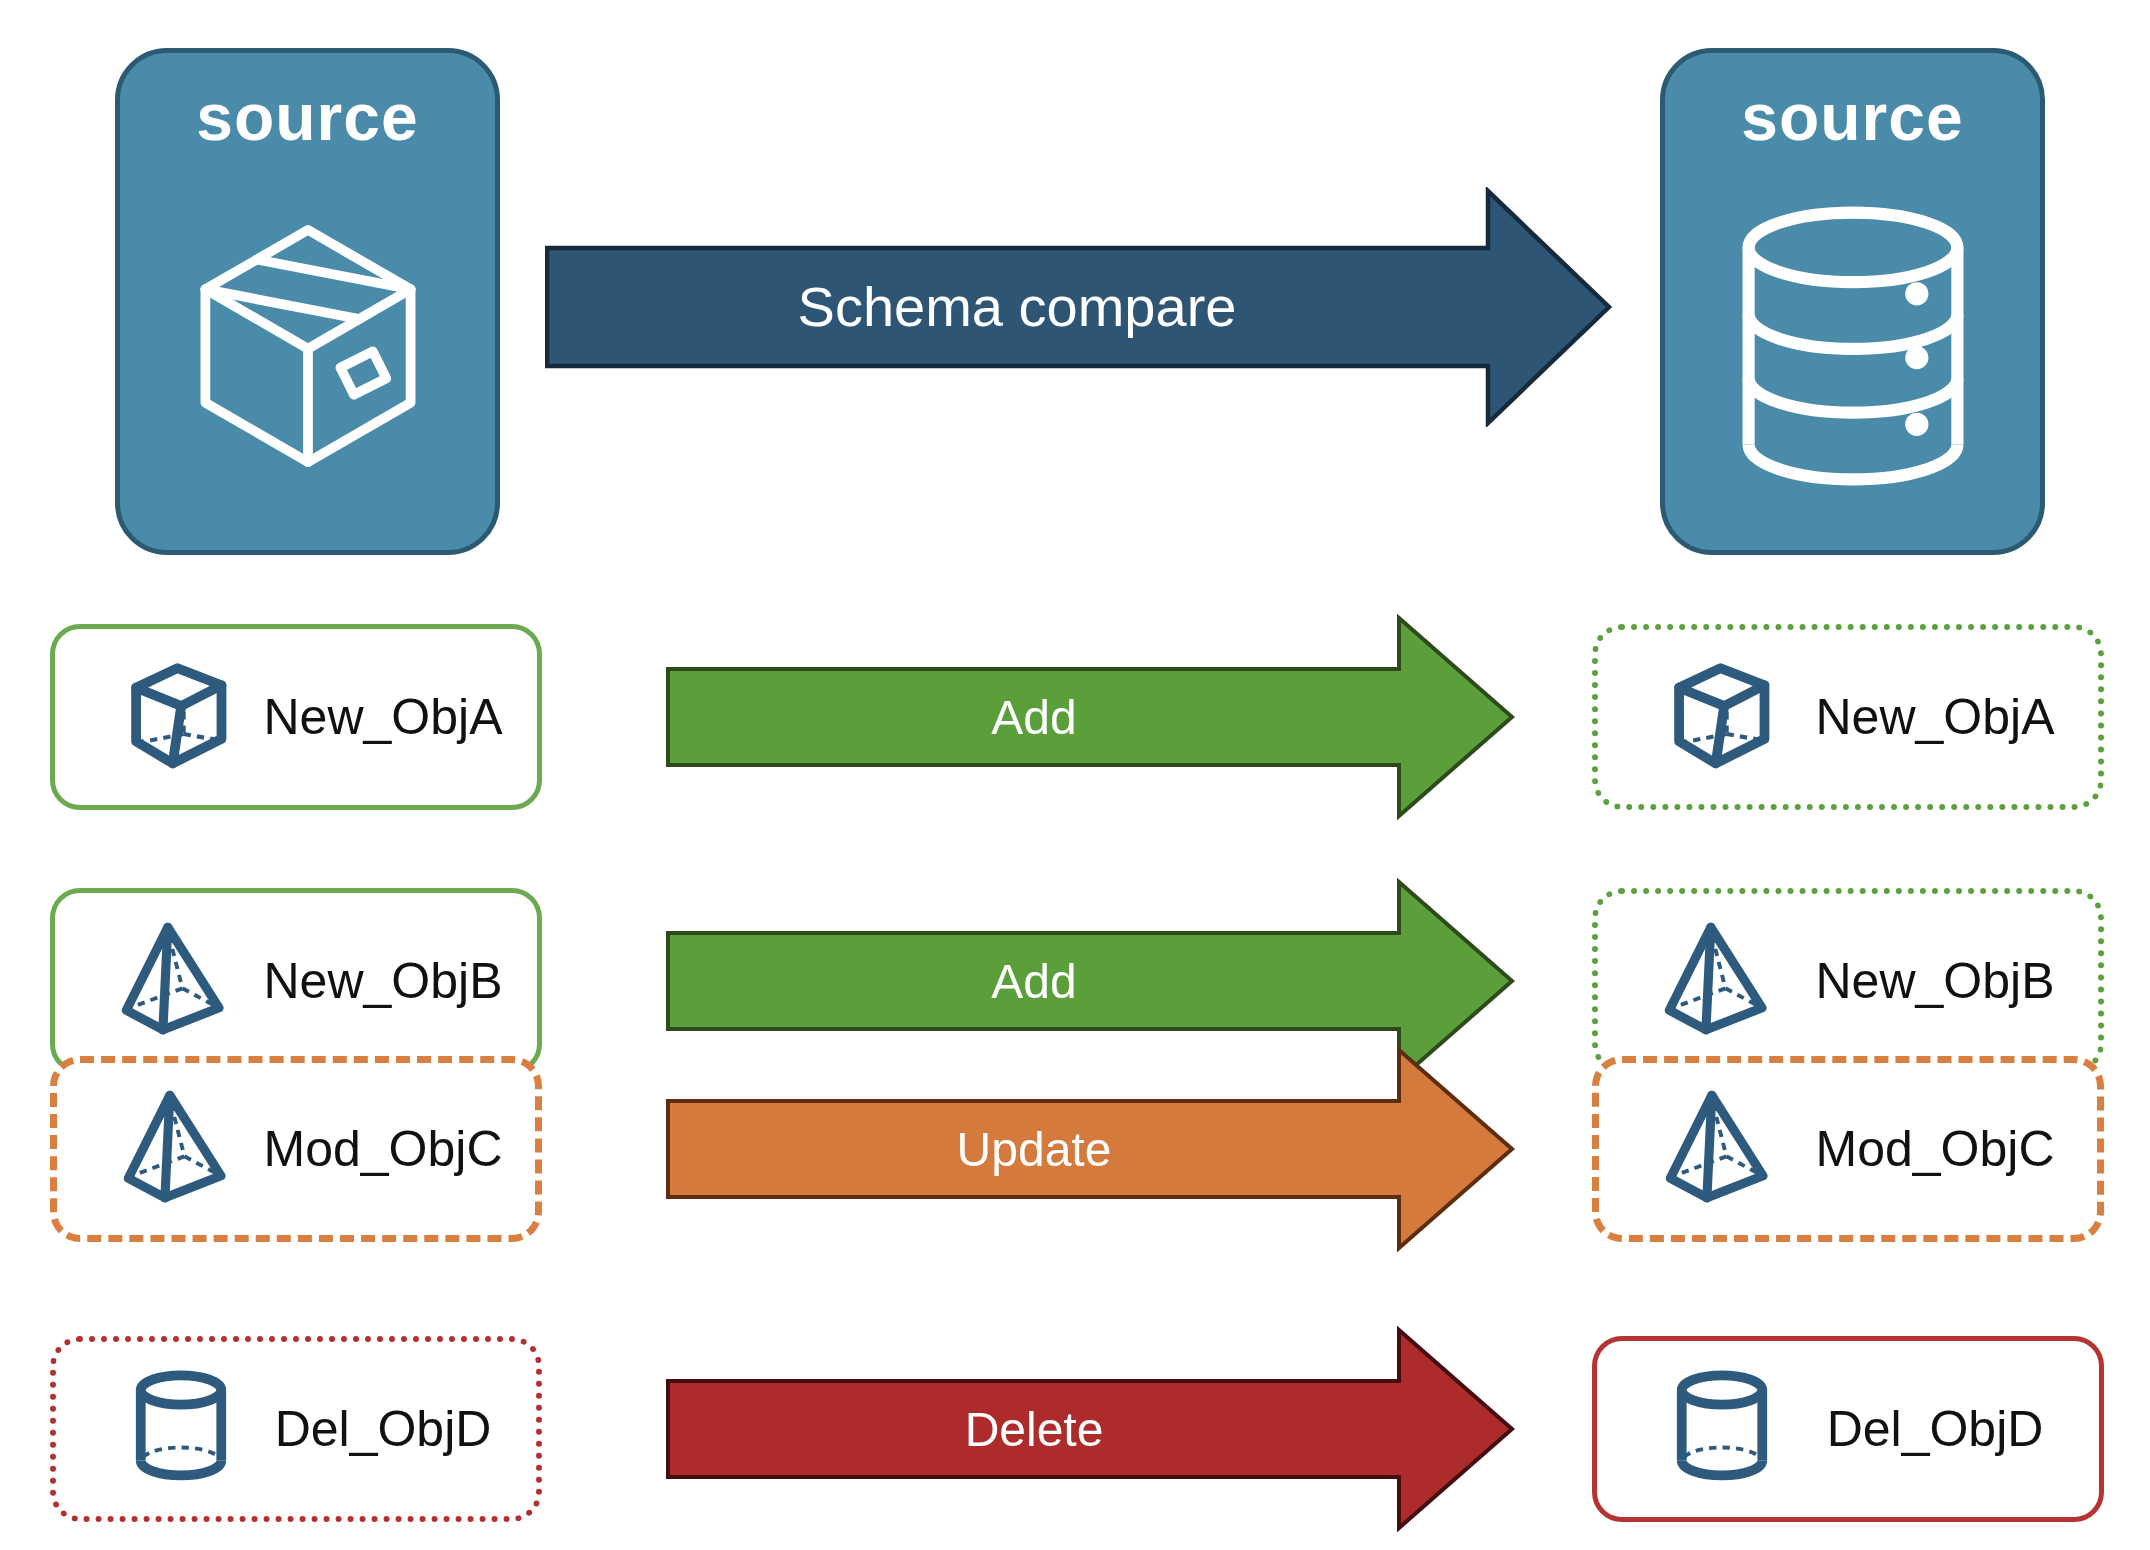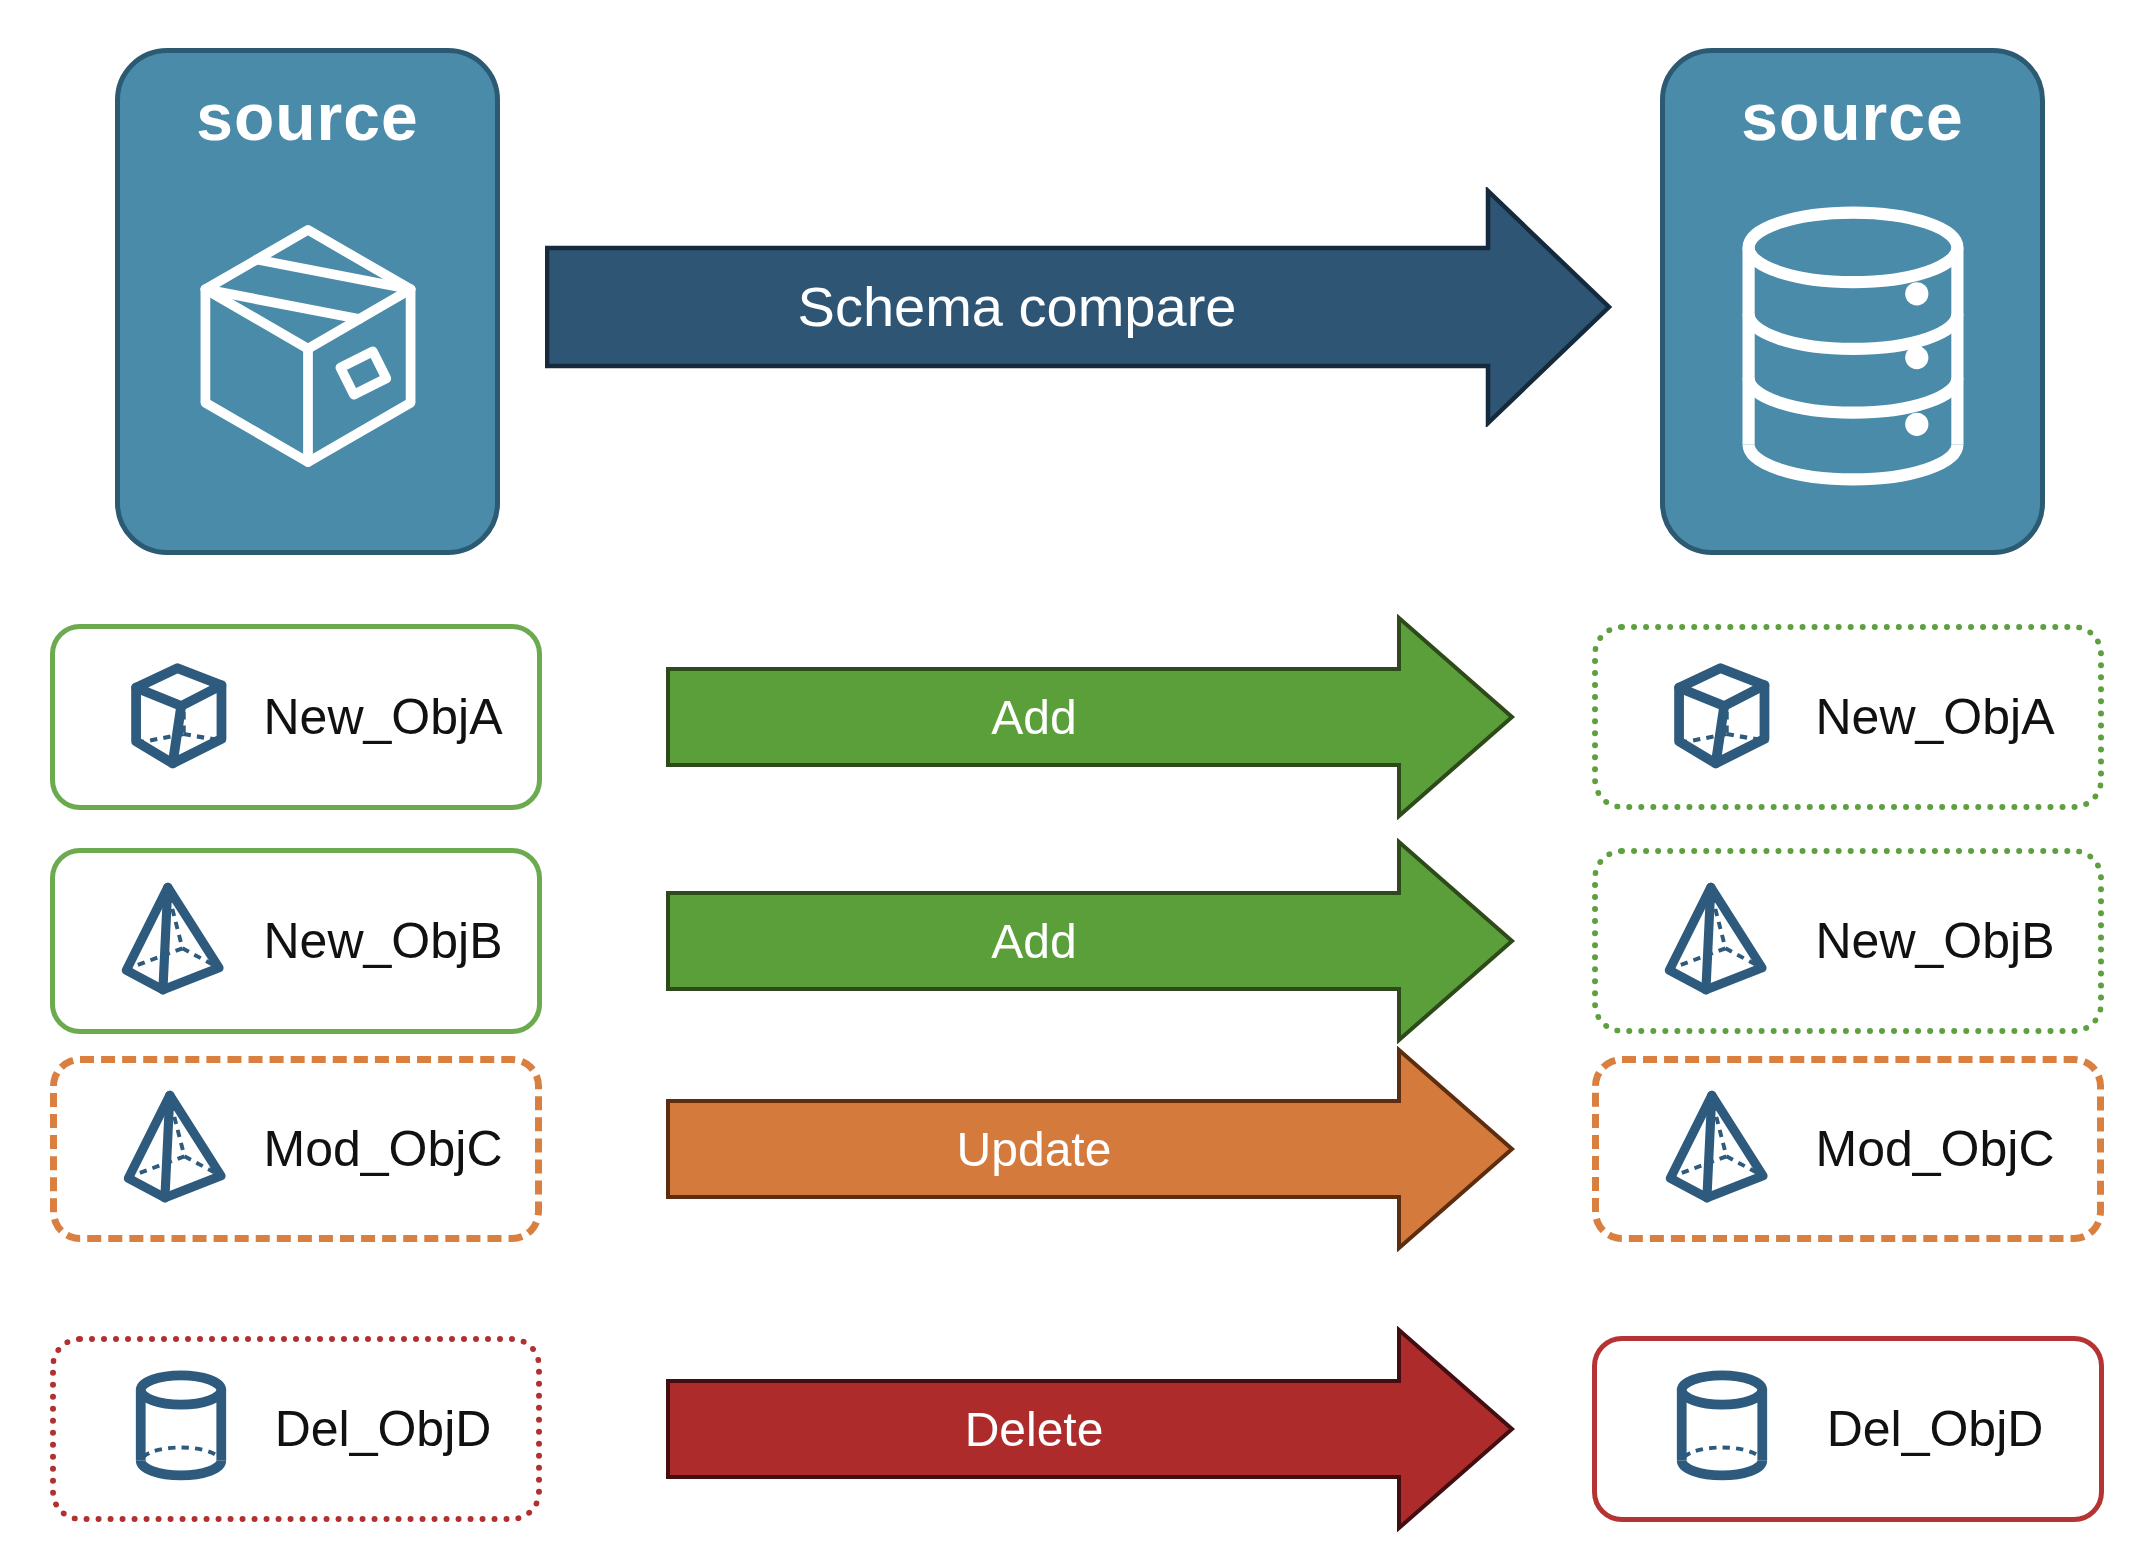--- a/index.html
+++ b/index.html
@@ -23,21 +23,21 @@
   .big-arrow-label{font-size:56px;fill:#ffffff;font-family:"Liberation Sans",sans-serif;}
 
   .row-arrow{position:absolute;left:666px;top:-10px;width:850px;height:206px;}
   .row-arrow-label{font-size:48px;fill:#ffffff;font-family:"Liberation Sans",sans-serif;}
   .arrow-green  polygon{fill:#5B9F3A;stroke:#2E4A1A;stroke-width:4;}
   .arrow-orange polygon{fill:#D47A3C;stroke:#5C2D0E;stroke-width:4;}
   .arrow-red    polygon{fill:#AD2B2B;stroke:#420E12;stroke-width:4;}
 
   
   .row{position:absolute;left:0;width:2150px;height:186px;}
-  #row-0{top:624px;} #row-1{top:848px;text-decoration:underline;} #row-2{top:1056px;} #row-3{top:1336px;}
+  #row-0{top:624px;} #row-1{top:888px;text-decoration:underline;} #row-2{top:1056px;} #row-3{top:1336px;}
 
   .obj-box{position:absolute;top:0;height:186px;border-radius:30px;box-sizing:border-box;
            background:#fff;display:flex;align-items:center;padding-left:64px;}
   .obj-box.left{left:50px;width:492px;}
   .obj-box.right{left:1592px;width:512px;}
   .obj-icon{width:122px;height:122px;flex:0 0 auto;}
   .obj-label{flex:1;text-align:center;font-size:50px;color:#111111;padding-right:12px;}
 
   .border-solid-green {border:5px solid #6BAA4F;}
   .border-dotted-green{border:6px dotted #5EA03F;}

